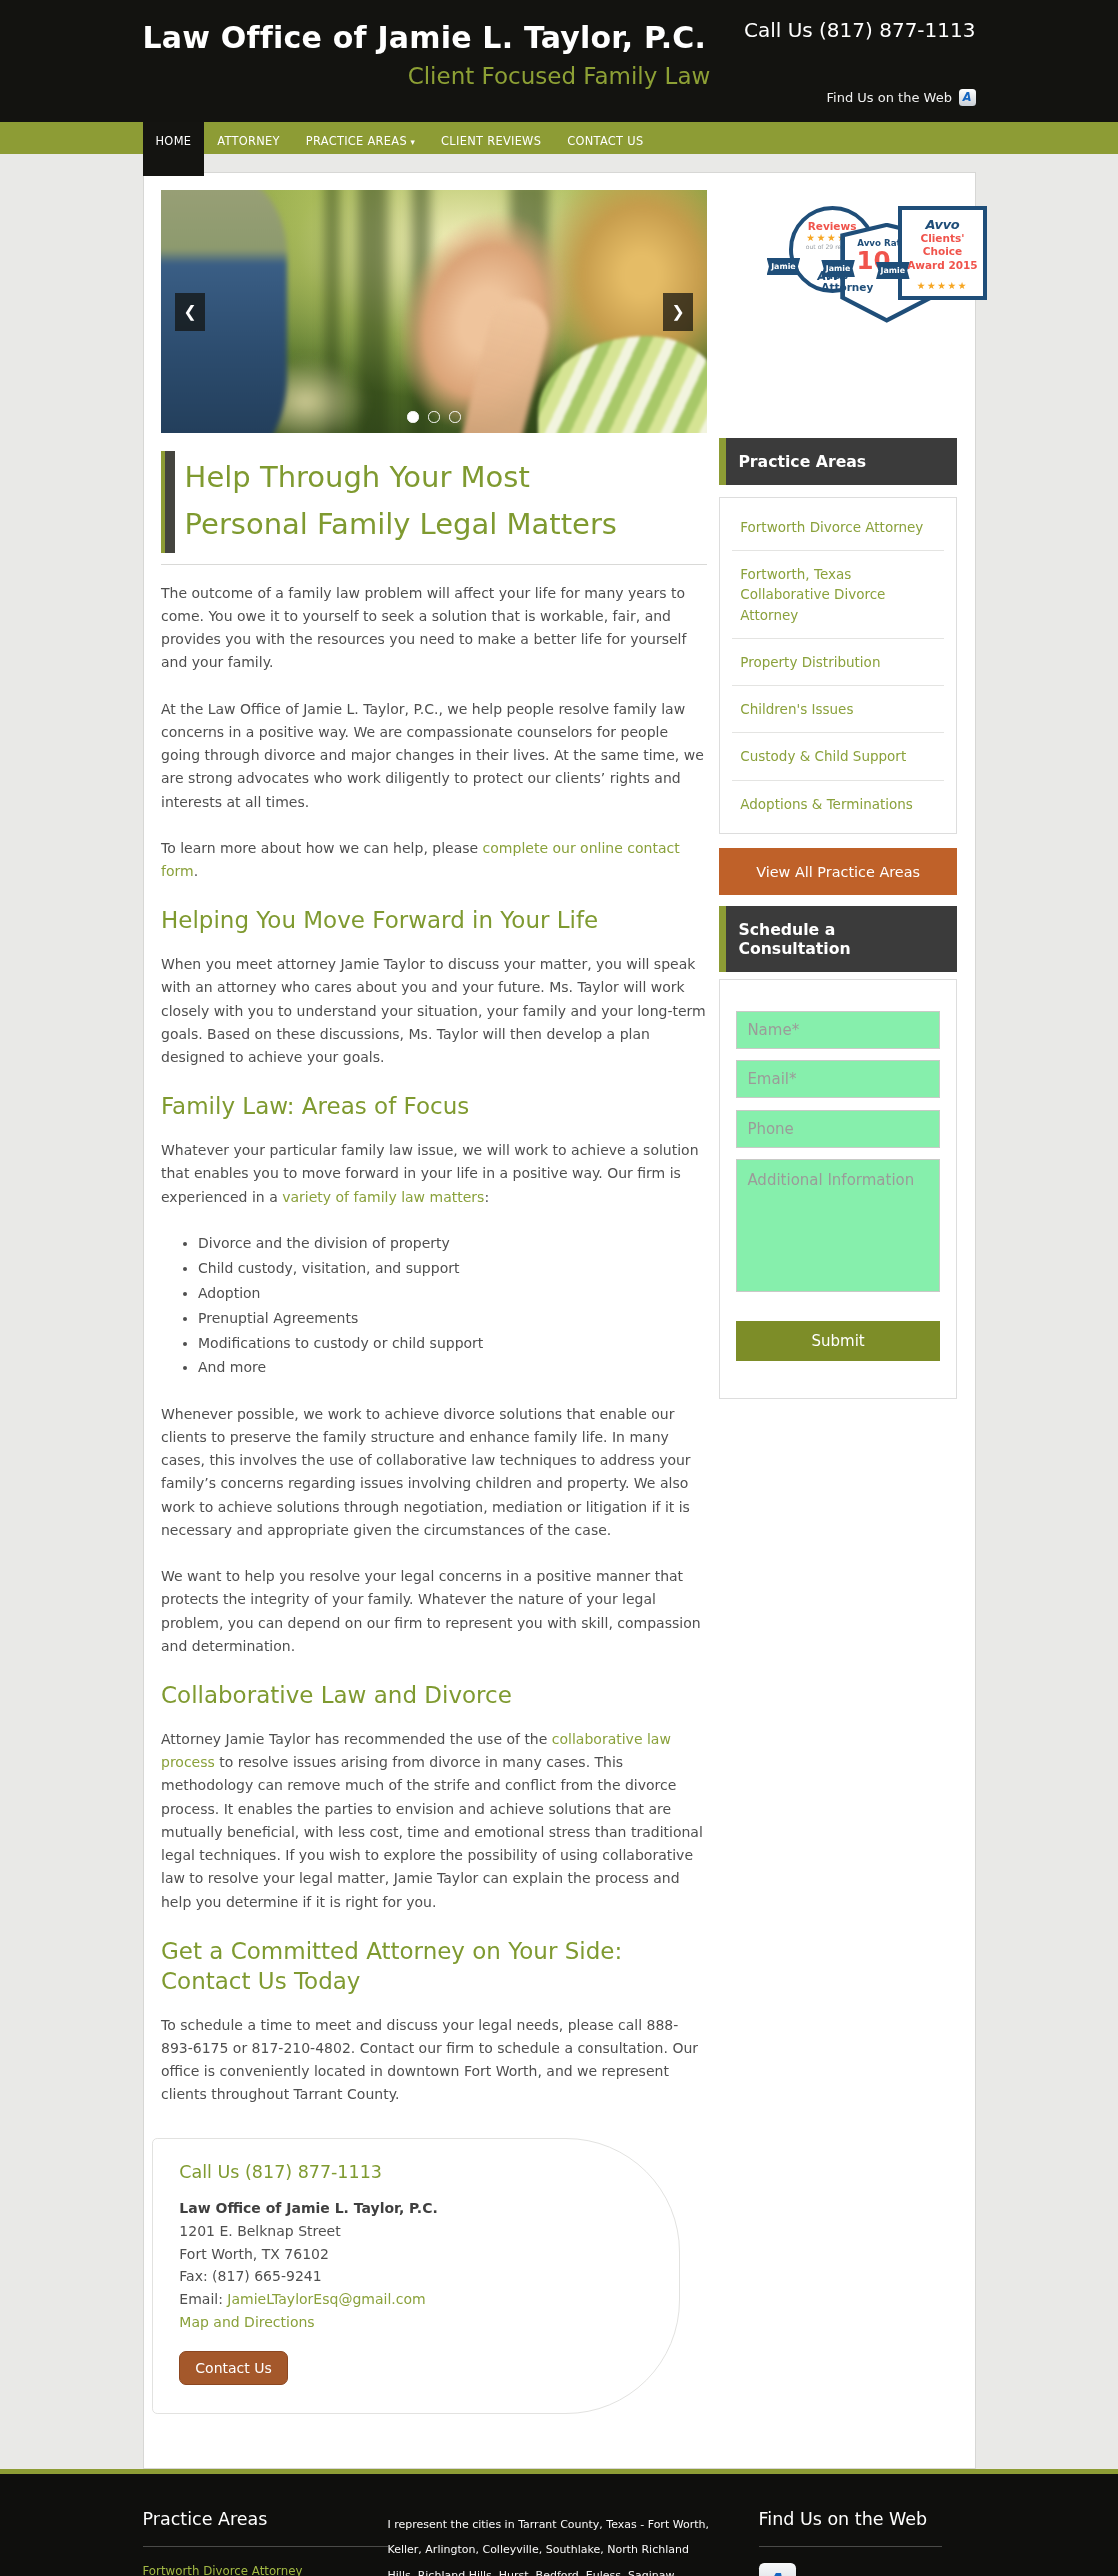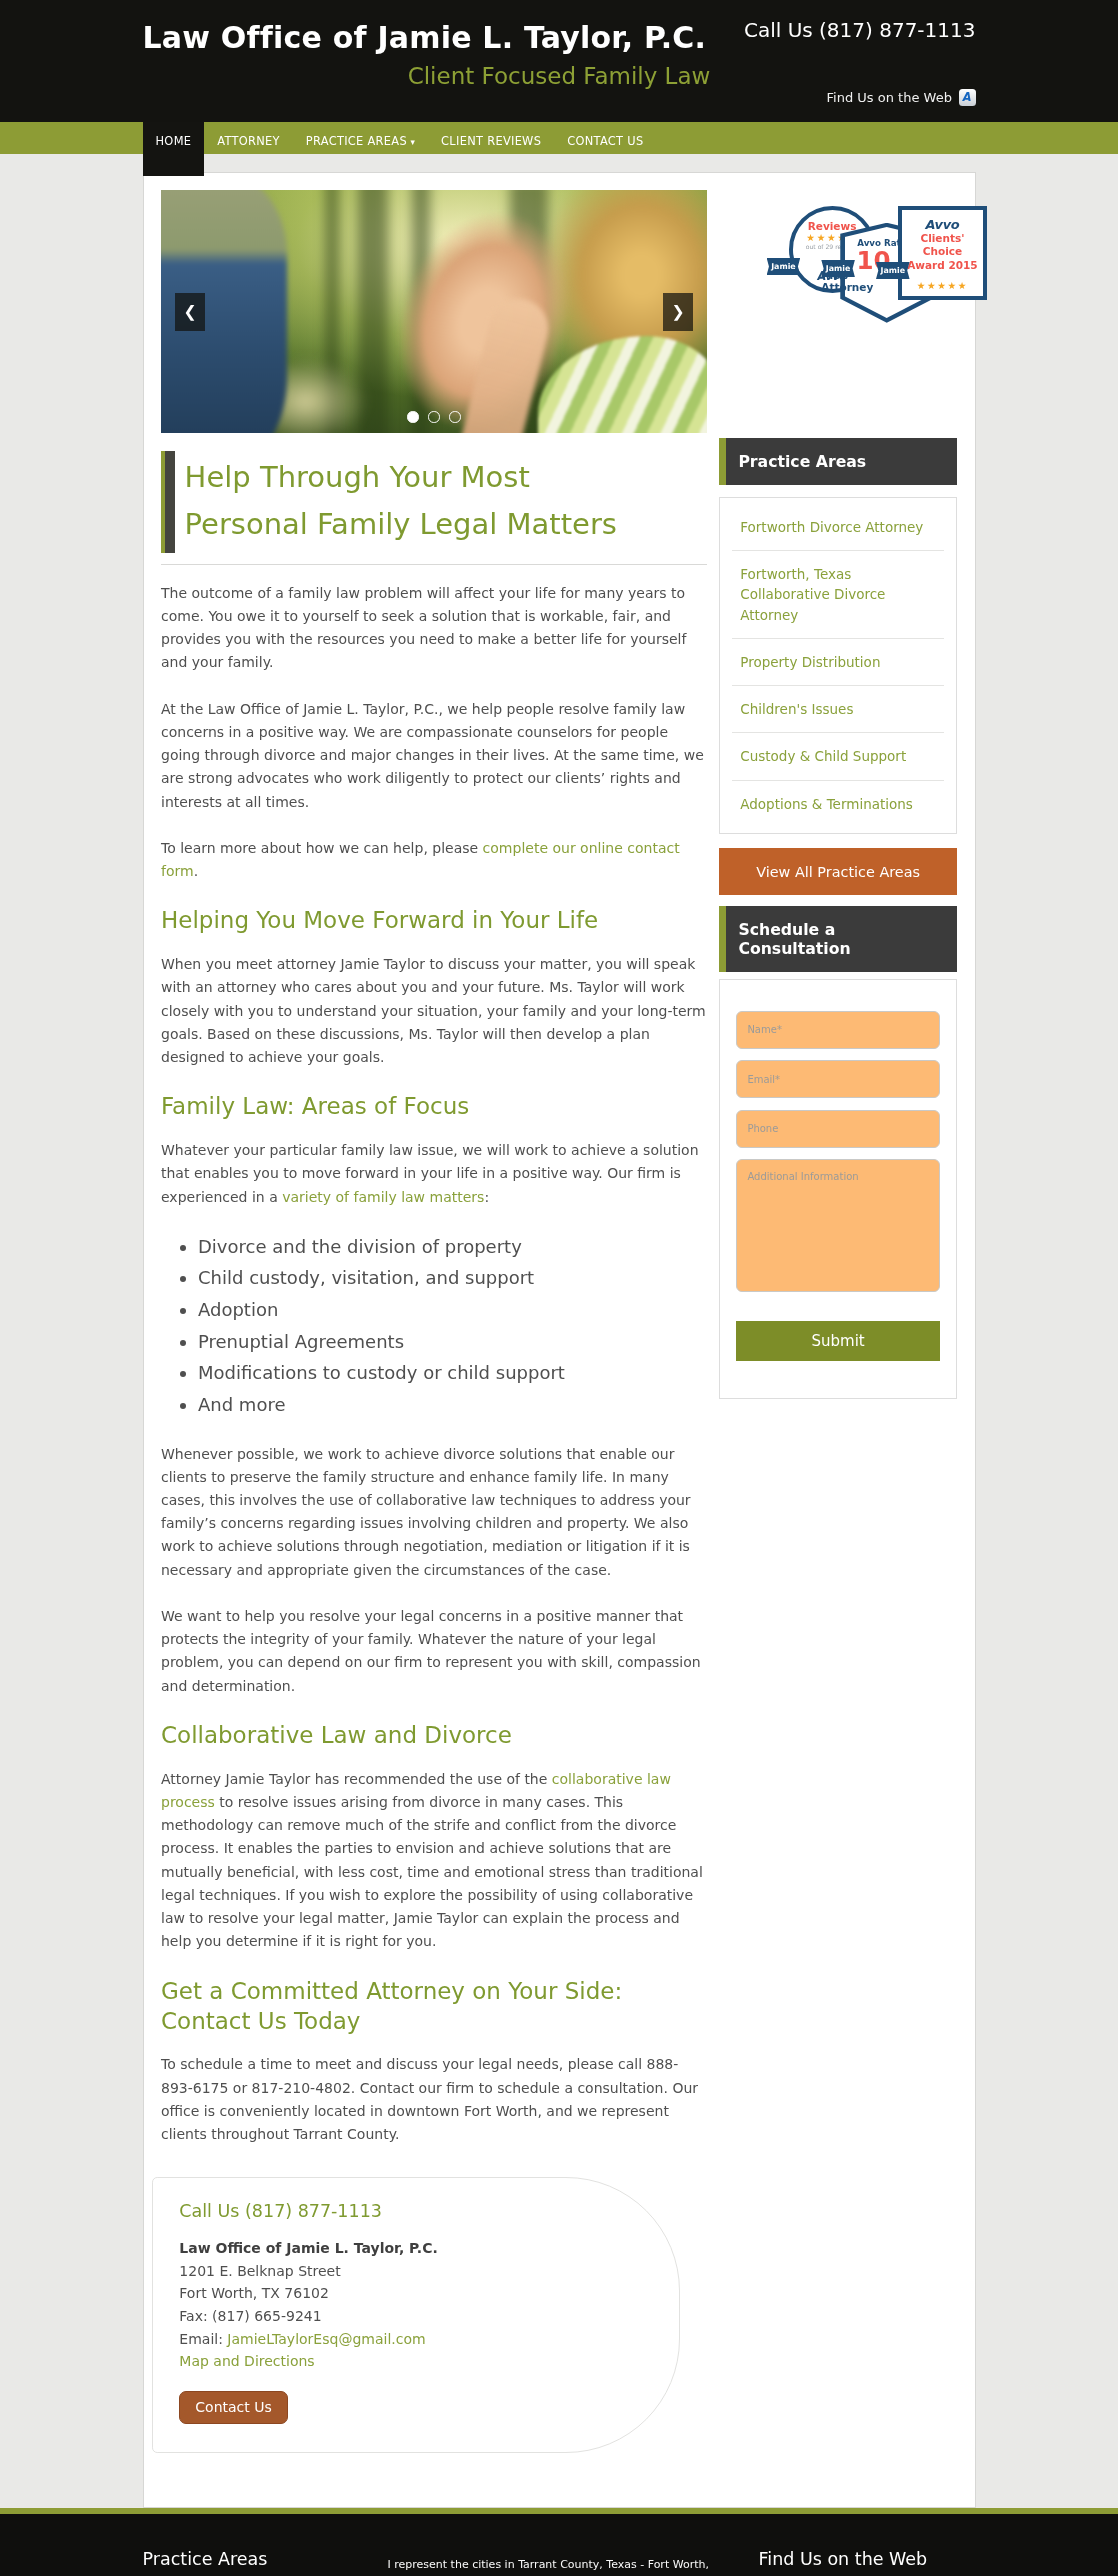--- a/index.html
+++ b/index.html
@@ -65,21 +65,21 @@
   .dot.active { background:#fff; }
 
   
   .h1-block { position:relative; padding:7px 0 15.7px 23.6px; border-bottom:0.9px solid #d9d9d7; margin-bottom:14px; }
   .h1-block::before { content:""; position:absolute; left:0; top:3.5px; bottom:10.5px; width:4.4px; background:#8d9c35; }
   .h1-block::after  { content:""; position:absolute; left:4.4px; top:3.5px; bottom:10.5px; width:9.6px; background:#45453f; }
   h1 { color:#7f9a30; font-size:29px; line-height:1.62; font-weight:400; margin:0; }
   h2 { color:#7f9a30; font-size:23px; font-weight:400; margin:7px 0 8.7px; line-height:1.3; }
   p.body { font-size:14px; line-height:1.66; margin:17px 0 23px; }
   .text-link { color:#8aa13b; text-decoration:none; }
-  ul.focus-list { margin:0 0 23px; padding-left:37px; font-size:18px; line-height:1.66; }
+  ul.focus-list { margin:0 0 23px; padding-left:37px; font-size:14px; line-height:1.66; }
   ul.focus-list li { margin-bottom:1.7px; }
 
   
   .contact-card { border:0.9px solid #e2e2e0; border-radius:5.2px 114px 114px 5.2px; padding:23px 26px 28px;
     margin:31px 0 0 -8.7px; width:528px; background:#fff; }
   .contact-card h3 { color:#7f9a30; font-size:17.5px; font-weight:400; margin:0 0 15.7px; }
   .addr-line { font-size:14px; line-height:1.62; }
   .firm-name { font-weight:700; color:#3f3f3f; }
   .contact-btn { display:inline-block; margin-top:17.5px; background:#a4582b; color:#fff; font-size:14px;
     padding:7.9px 15px; border-radius:7px; border:0.9px solid #8c4721; text-decoration:none; cursor:pointer; }
@@ -115,22 +115,22 @@
     padding:14px 12.2px; }
   .pa-header { margin-top:131px; }
   .pa-box { border:0.9px solid #ddd; margin-top:12.2px; padding:6.1px 12.2px; background:#fff; }
   .pa-link { display:block; color:#8aa13b; font-size:13.5px; line-height:1.5; padding:13px 1.7px 13px 7.9px;
     border-bottom:0.9px solid #e4e4e2; text-decoration:none; }
   .pa-link:last-child { border-bottom:none; }
   .pa-btn { display:block; width:100%; margin-top:14px; background:#bf6129; color:#fff; text-align:center;
     font-size:14.4px; padding:15.7px 0; border:none; cursor:pointer; font-family:inherit; }
   .consult-header { margin-top:10.5px; }
   .form-box { border:0.9px solid #ddd; margin-top:7px; padding:31px 15.7px 37px; background:#fff; }
-  .form-box input, .form-box textarea { width:100%; border:0.9px solid #c9c9c7; border-radius:6px; font-size:10px;
-    color:#555; padding:0 10.5px; margin-bottom:11.4px; font-family:inherit; background:#fdba74; }
+  .form-box input, .form-box textarea { width:100%; border:0.9px solid #c9c9c7; border-radius:0; font-size:15px;
+    color:#555; padding:0 10.5px; margin-bottom:11.4px; font-family:inherit; background:#86efac; }
   .form-box input { height:38px; }
   .form-box textarea { height:133px; padding:10.5px; resize:none; }
   .form-box ::placeholder { color:#9b9b99; opacity:1; }
   .submit-btn { width:100%; background:#7d8d28; color:#fff; font-size:15px; padding:11.4px 0; border:none;
     margin-top:14px; cursor:pointer; font-family:inherit; }
 
   
   .footer-accent { height:5.2px; background:#8d9c35; }
   .site-footer { background:#0f0f0d; padding:33px 0 37px; }
   .footer-cols { display:flex; }

